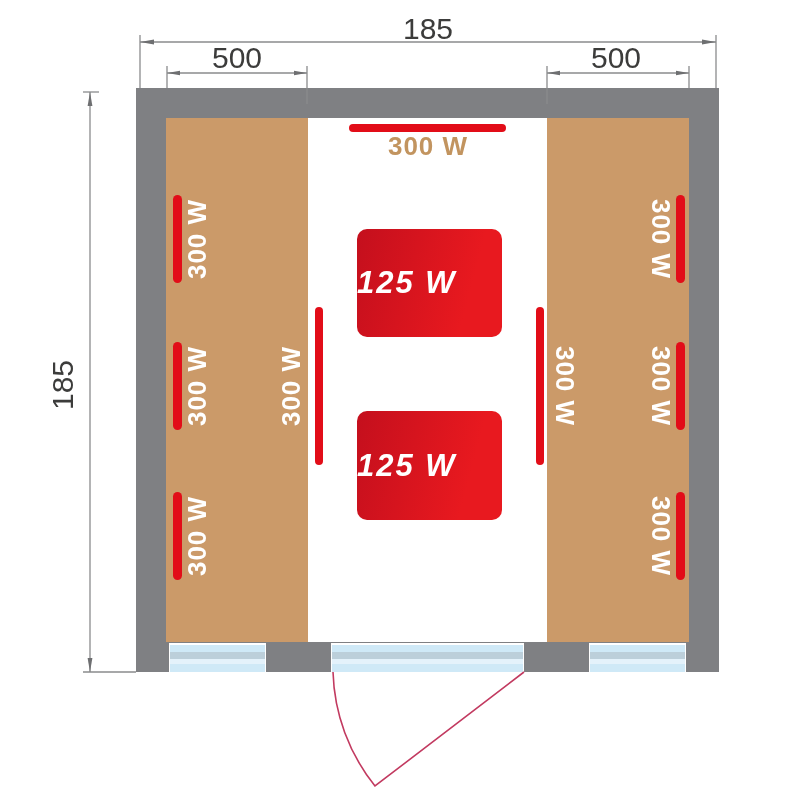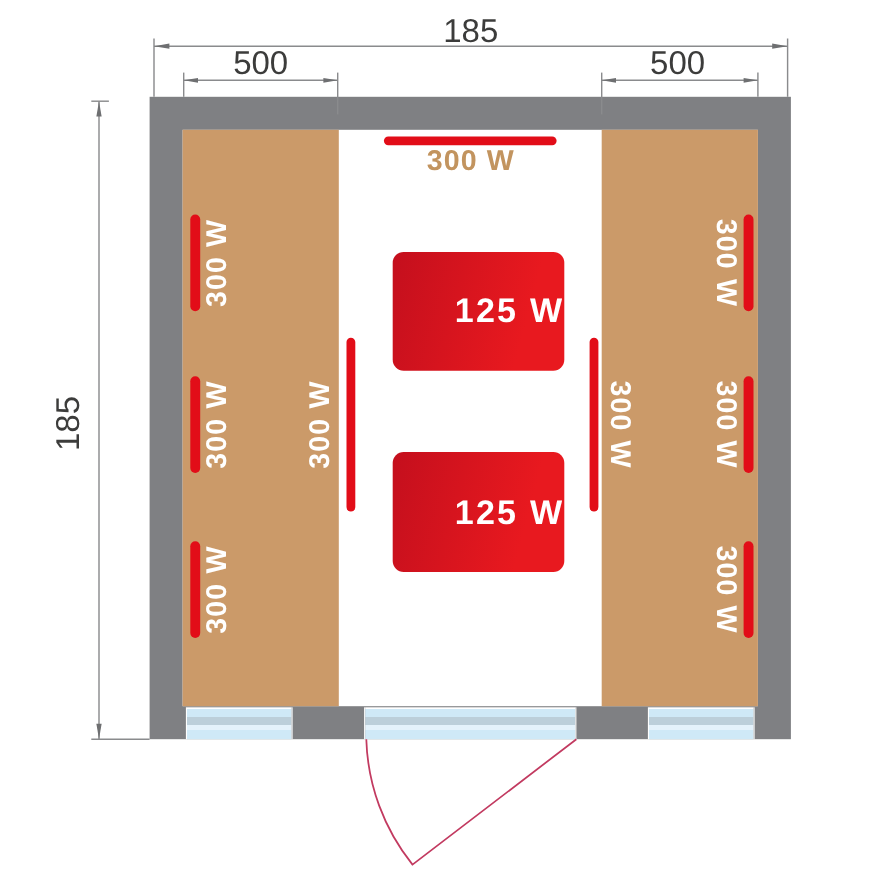--- a/index.html
+++ b/index.html
@@ -21,23 +21,23 @@
   .glass-door{left:331px;width:193px;}
   .glass-2{left:589px;width:97px;}
   
   .vbar{width:9px;height:88px;border-radius:5px;background:#e20d18;}
   .vbar-l{left:173px;} .vbar-r{left:676px;}
   .vbar-t1{top:195px;} .vbar-t2{top:342px;} .vbar-t3{top:492px;}
   .midbar{width:8px;height:158px;top:307px;border-radius:4px;background:#e20d18;}
   .midbar-l{left:315px;} .midbar-r{left:536px;}
   .topbar{left:349px;top:124px;width:157px;height:8px;border-radius:4px;background:#e20d18;}
   
-  .floorbox{left:357px;width:156px;border-radius:10px;
+  .floorbox{left:357px;width:145px;border-radius:10px;
     background:linear-gradient(105deg,#c40f1d 0%,#e8191f 75%);
-    display:flex;align-items:center;justify-content:flex-end;}
+    display:flex;align-items:center;justify-content:flex-start;font-style:italic;}
   .floorbox-1{top:229px;height:108px;}
   .floorbox-2{top:411px;height:109px;}
   .floorbox span{color:#ffffff;font-size:31px;font-weight:bold;letter-spacing:2px;white-space:nowrap;}
   
   .hlabel{color:#ffffff;font-size:26px;font-weight:bold;letter-spacing:1px;white-space:nowrap;
           transform-origin:center;}
   .rot-ccw{transform:translate(-50%,-50%) rotate(-90deg);}
   .rot-cw{transform:translate(-50%,-50%) rotate(90deg);}
   .center-xy{transform:translate(-50%,-50%);}
   .hlabel-tan{color:#c2945f;}

